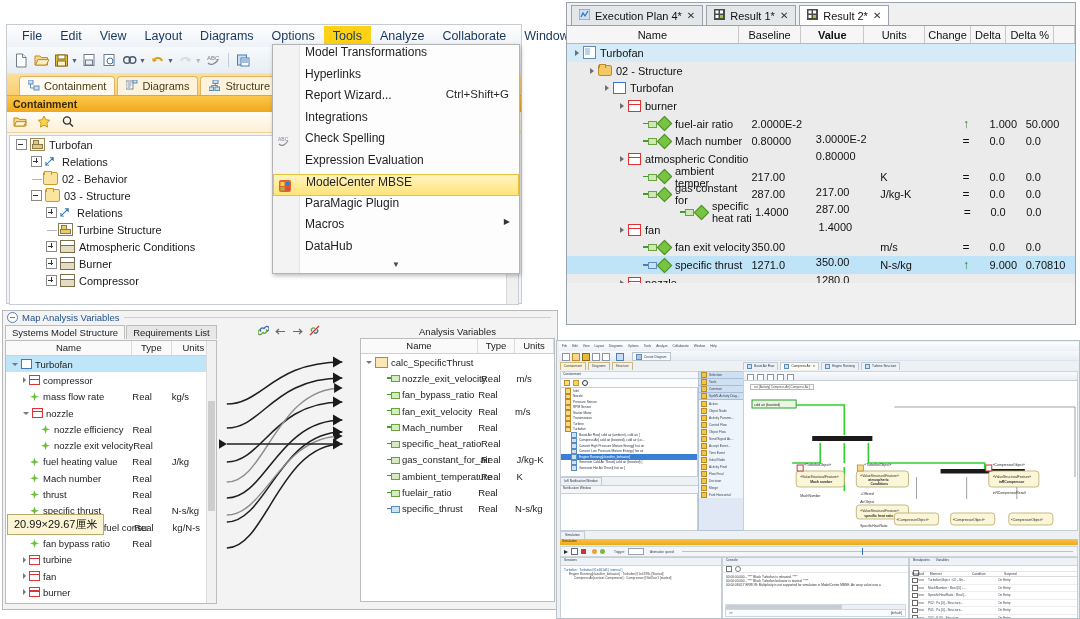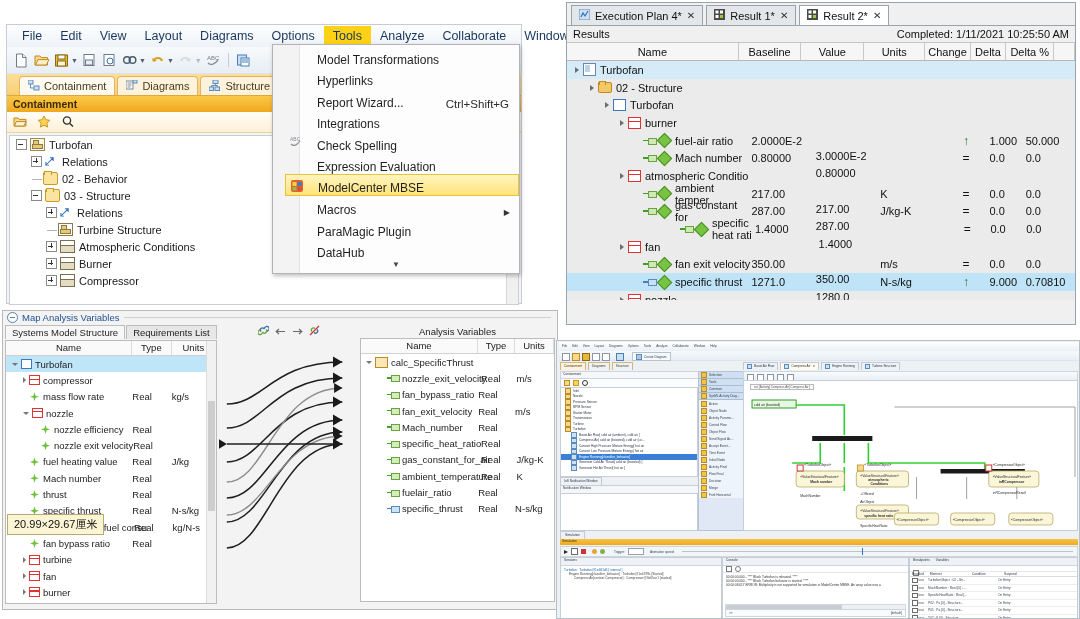--- a/index.html
+++ b/index.html
@@ -55,22 +55,22 @@
                background:#e9c96a;border:1px solid #8a7a50;}
   .scrollv{position:absolute;right:0;top:0;width:11px;bottom:0;background:#f0f0f0;border-left:1px solid #d6d6d6;}
   .scrollv .thumb{position:absolute;left:1px;right:1px;top:14px;height:48px;background:#cfcfcf;}
   .scrollv .arw{position:absolute;left:0;right:0;top:0;height:12px;background:#ececec;
                 text-align:center;font-size:7px;color:#6a6a6a;line-height:12px;}
 
   
   #menu{position:absolute;left:272px;top:44px;width:246px;background:#fdfdfd;
         border:1px solid #b4b4b4;box-shadow:1px 2px 4px rgba(0,0,0,.25);z-index:30;}
   #menu .gut{position:absolute;left:0;top:0;bottom:0;width:26px;background:#f3f3f3;border-right:1px solid #e4e4e4;}
-  .mrow{position:relative;height:21.5px;display:flex;align-items:flex-end;padding-left:32px;
-        font-size:12px;color:#1f1f1f;z-index:2;margin-left:12px;}
+  .mrow{position:relative;height:21.5px;display:flex;align-items:flex-start;padding-left:32px;
+        font-size:12px;color:#1f1f1f;z-index:2;}
   .mrow.hl{background:linear-gradient(#fff4bf,#ffe47a);border:1px solid #e8c23a;
            height:21.5px;box-sizing:border-box;}
   .mrow .acc{margin-left:auto;padding-right:10px;color:#2b2b2b;font-size:11.5px;}
   .mrow .sub{margin-left:auto;padding-right:9px;font-size:8px;color:#333;}
   .mrow .mico{position:absolute;left:5px;top:4px;width:14px;height:14px;}
   .mrow.hl .mico{left:4px;}
   .mfoot{height:13px;text-align:center;font-size:8px;color:#444;position:relative;z-index:2;}
 
   
   #tr{left:566px;top:2px;width:510px;height:323px;background:#f0f0f0;border:1px solid #9aa3ad;}
@@ -404,25 +404,25 @@
         <span class="mico"><svg width="14" height="14" viewBox="0 0 14 14">
             <rect x="1" y="1" width="12" height="12" rx="2" fill="#e2622a"></rect>
             <rect x="2.5" y="3" width="4" height="4" fill="#f7d14a"></rect>
             <rect x="7.5" y="3" width="4" height="4" fill="#3f79c0"></rect>
             <rect x="2.5" y="8" width="4" height="3.5" fill="#8fbf4a"></rect>
             <rect x="7.5" y="8" width="4" height="3.5" fill="#d84a4a"></rect>
           </svg></span>
         <span>ModelCenter MBSE</span>
       </div>
       <div class="mrow">
+        <span>ParaMagic Plugin</span>
+      </div>
+      <div class="mrow">
         <span>Macros</span>
         <span class="sub">▶</span>
-      </div>
-      <div class="mrow">
-        <span>ParaMagic Plugin</span>
       </div>
       <div class="mrow">
         <span>DataHub</span>
       </div>
     </div>
   <div class="mfoot">▼</div>
 </div>
 
 <div class="panel" id="tr">
   <div class="rtabs" id="r-tabs">
@@ -450,28 +450,24 @@
             <rect x="0" y="0" width="11" height="11" fill="#4a4a4a"></rect>
             <rect x="1.5" y="1.5" width="3" height="3" fill="#fff"></rect>
             <rect x="6" y="1.5" width="3" height="3" fill="#fff"></rect>
             <rect x="1.5" y="6" width="3" height="3" fill="#fff"></rect>
             <rect x="6" y="6" width="3" height="3" fill="#9acd32"></rect>
           </svg></span>
         <span>Result 2*</span>
         <span class="x">✕</span>
       </div>
     </div>
-  <div class="rbar">
-    <span>Results</span>
-    <span>Completed: 1/11/2021 10:25:50 AM</span>
-  </div>
   <div class="rhead" id="r-head">
       <div style="width: 200px;">Name</div>
       <div style="width: 73px;">Baseline</div>
-      <div style="width: 73px;">Value</div>
+      <div style="width: 73px; font-weight: bold;">Value</div>
       <div style="width: 71px;">Units</div>
       <div style="width: 53px;">Change</div>
       <div style="width: 41px;">Delta</div>
       <div style="width: 56px;">Delta %</div>
       <div style="width: 24px;"></div>
     </div>
   <div class="rbody" id="r-body">
       <div class="rrow grp">
         <div class="c-name" style="padding-left:8px">
           <span class="tri"></span>

